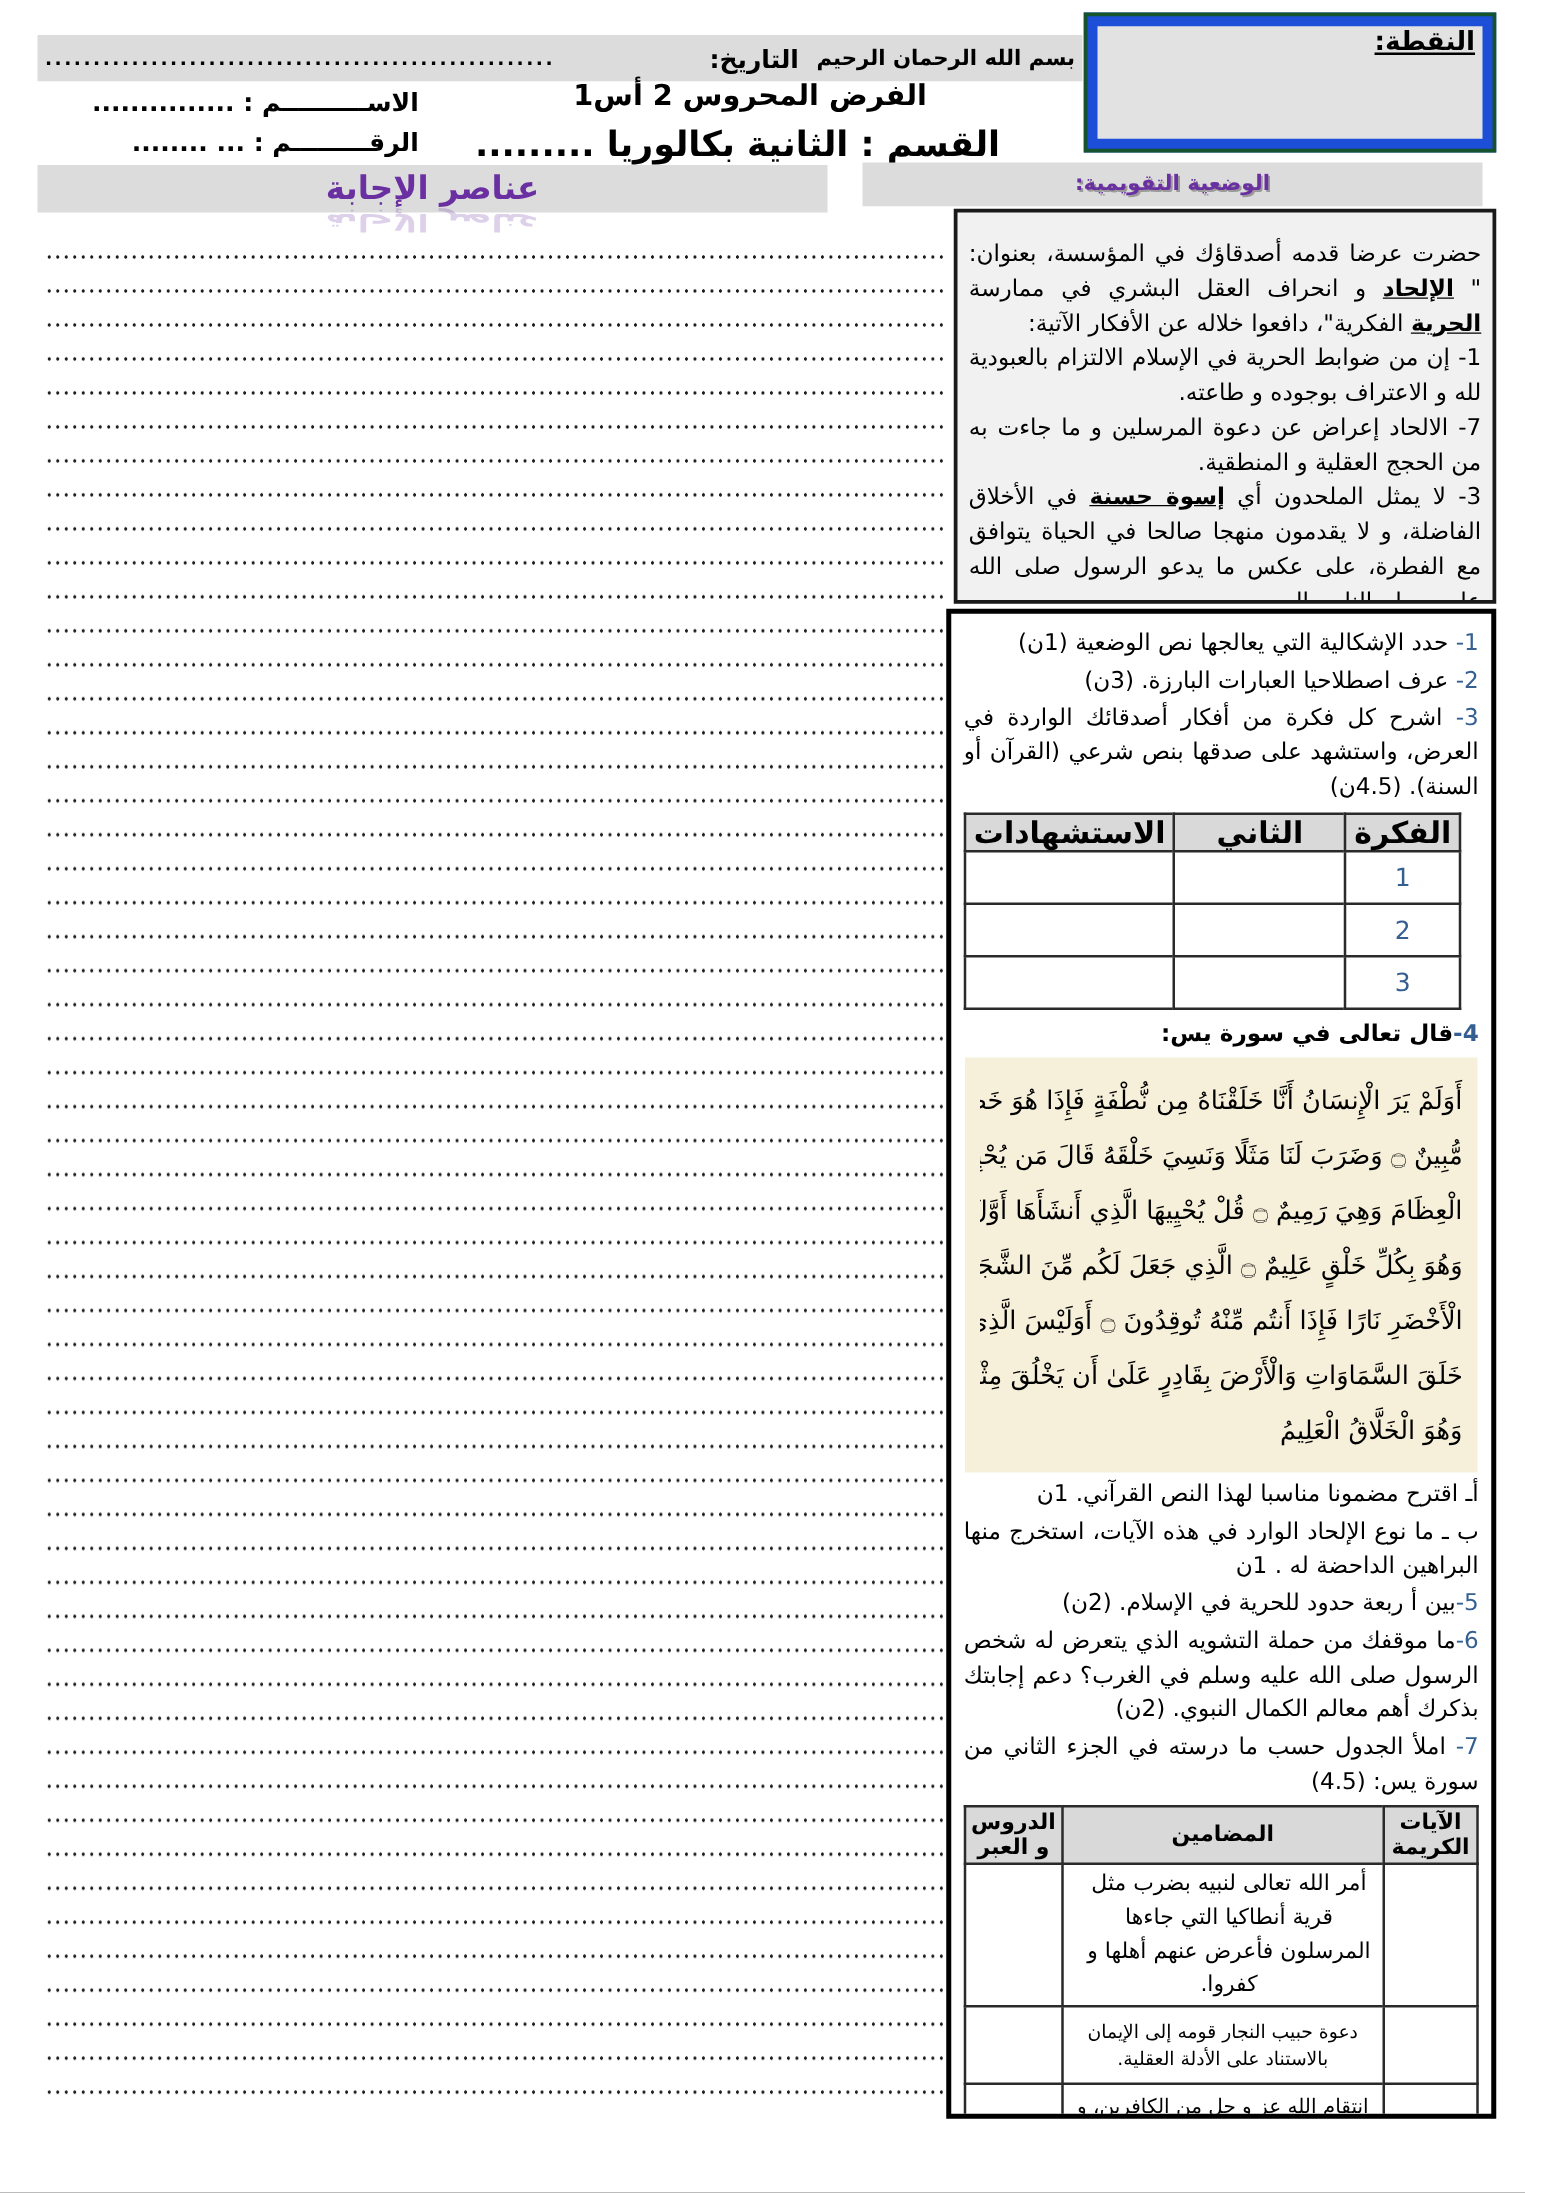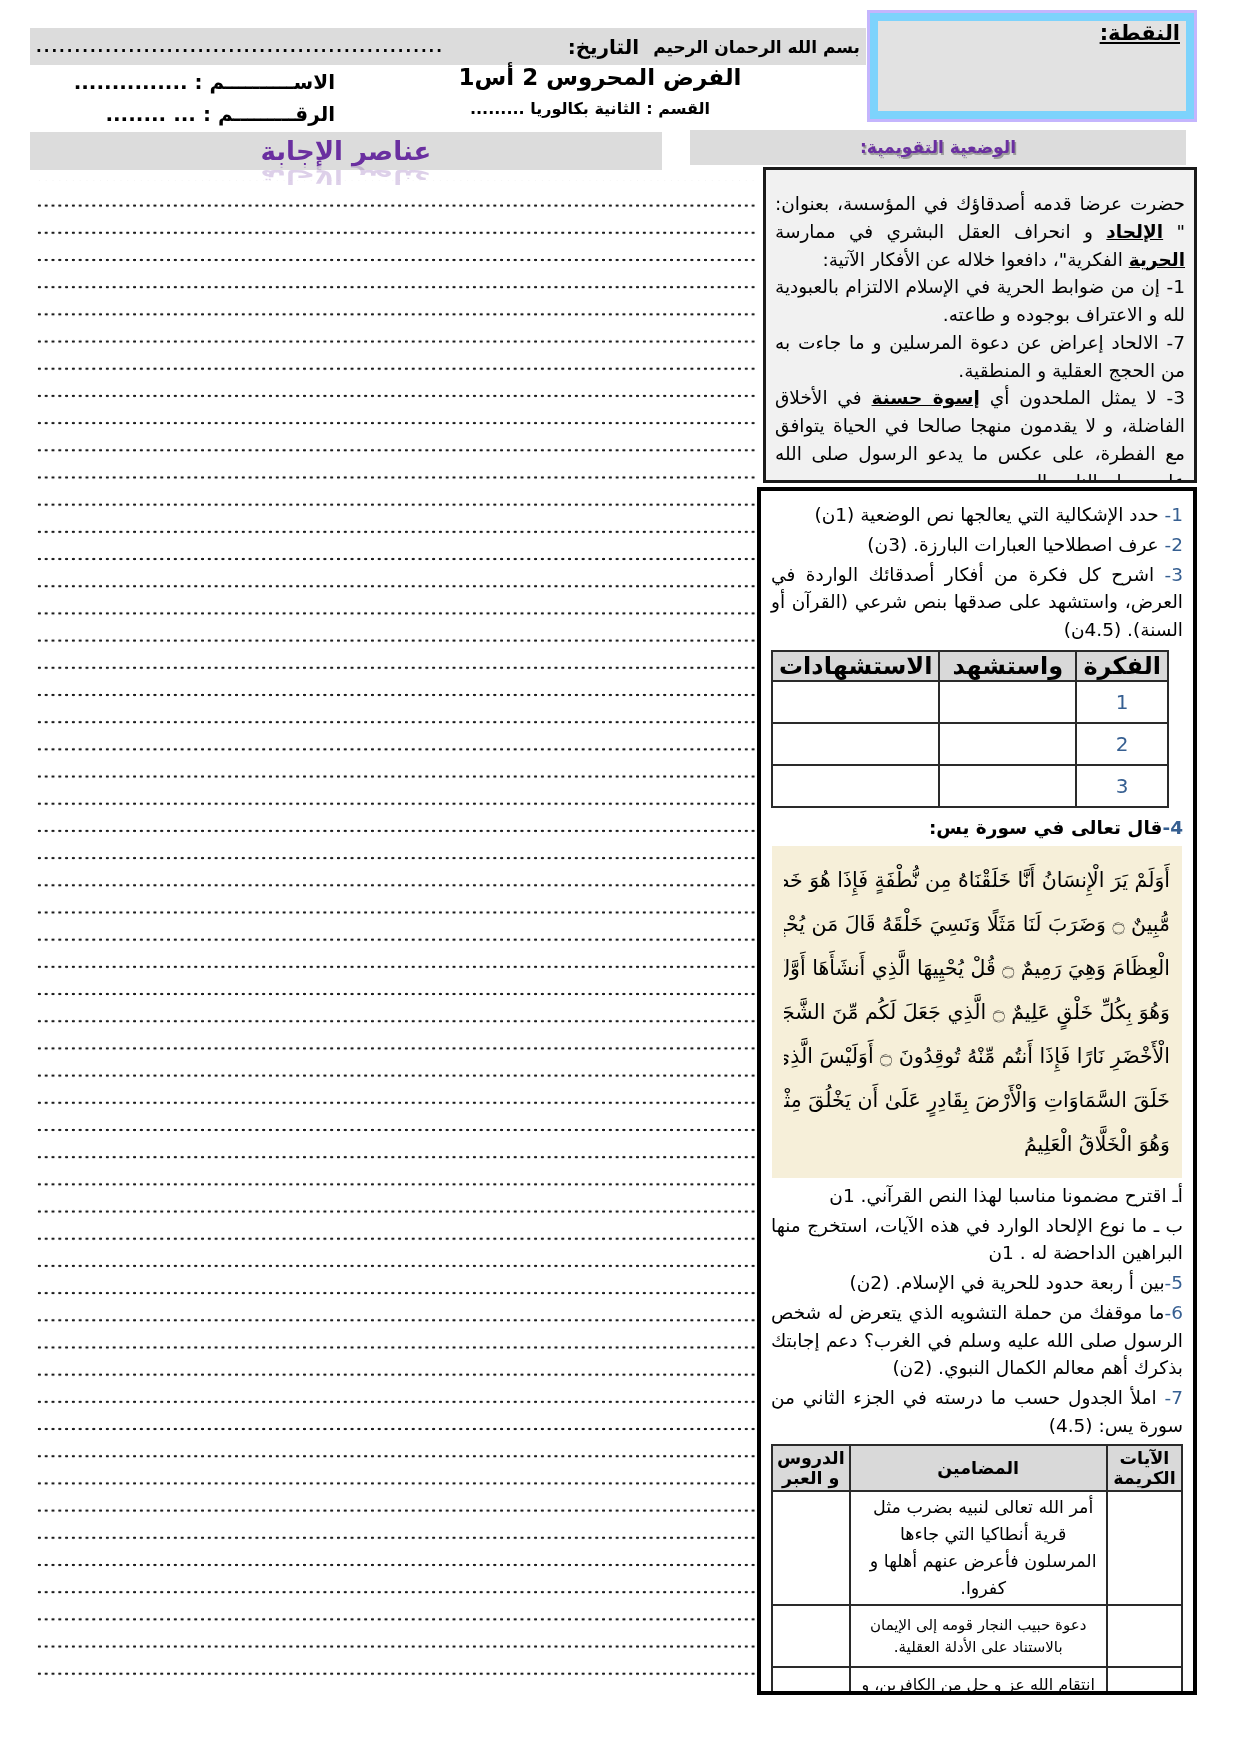--- a/index.html
+++ b/index.html
@@ -1,34 +1,34 @@
 <!DOCTYPE html>
 <html lang="ar" dir="rtl"><head>
 <meta charset="utf-8">
 <style>
   html,body{margin:0;padding:0;background:#888;}
   .page{position:relative;width:1240px;height:1754px;background:#ffffff;margin:0 auto;
         font-family:"DejaVu Sans",sans-serif;color:#000;overflow:hidden;direction:rtl;}
 
   
   .score-box{position:absolute;left:867px;top:10px;width:330px;height:112px;box-sizing:border-box;
-             border:3px solid #c4b5fd;background:#7dd3fc;padding:8px;}
+             border:3px solid #14532d;background:#1d4ed8;padding:8px;}
   .score-inner{width:100%;height:100%;background:#e2e2e2;position:relative;}
   .score-label{position:absolute;top:0;right:6px;font-weight:bold;font-size:21px;text-decoration:underline;}
 
   .hdr-band{position:absolute;left:30px;top:28px;width:836px;height:37px;background:#dcdcdc;
             display:flex;align-items:center;direction:rtl;box-sizing:border-box;padding:0 6px;}
   .bismillah{font-size:17px;font-weight:bold;white-space:nowrap;flex:0 0 auto;}
   .date-label{font-size:20px;font-weight:bold;margin-right:14px;flex:0 0 auto;}
   .date-dots{flex:1 1 auto;overflow:hidden;white-space:nowrap;font-weight:bold;font-size:15px;letter-spacing:2px;direction:ltr;text-align:left;}
 
   .exam-title{position:absolute;left:380px;top:64px;width:440px;text-align:center;
               font-weight:bold;font-size:23px;direction:rtl;}
   .class-line{position:absolute;left:360px;top:99px;width:460px;text-align:center;
-              font-weight:bold;font-size:16px;direction:rtl;}
+              font-weight:bold;font-size:28px;direction:rtl;}
   .name-line{position:absolute;left:35px;top:70px;width:300px;direction:rtl;font-weight:bold;font-size:20px;}
   .number-line{position:absolute;left:35px;top:102px;width:300px;direction:rtl;font-weight:bold;font-size:20px;}
 
   
   .answers-band{position:absolute;left:30px;top:132px;width:632px;height:38px;background:#dcdcdc;text-align:center;}
   .wordart{font-weight:bold;font-size:26px;color:#6a2fa0;line-height:38px;}
   .wordart-mirror{position:absolute;left:0;right:0;top:30px;text-align:center;font-weight:bold;font-size:26px;
                   color:#6a2fa0;transform:scaleY(-0.75);opacity:.22;pointer-events:none;}
   .situation-band{position:absolute;left:690px;top:130px;width:496px;height:35px;background:#dcdcdc;text-align:center;}
   .situation-band .wordart{font-size:17px;line-height:35px;text-shadow:1.5px 1.5px 0 #9a9a9a;}
@@ -114,21 +114,21 @@
   <div class="panel">
 
     <div class="q"><span class="qnum">1-</span> <span>حدد الإشكالية التي يعالجها نص الوضعية  (1ن)</span></div>
     <div class="q"><span class="qnum">2-</span> <span>عرف اصطلاحيا العبارات البارزة.        (3ن)</span></div>
     <div class="q"><span class="qnum">3-</span> <span>اشرح كل فكرة من أفكار أصدقائك الواردة في العرض، واستشهد على صدقها بنص شرعي (القرآن أو السنة).            (4.5ن)</span></div>
 
     <table class="t1">
       <tbody>
           <tr>
         <th class="c-fikra">الفكرة</th>
-        <th class="c-dalala">واستشهد</th>
+        <th class="c-dalala">الثاني</th>
         <th class="c-istish">الاستشهادات</th>
       </tr>
       <tr>
         <td>1</td>
             <td></td>
             <td></td>
       </tr>
       <tr>
         <td>2</td>
             <td></td>

